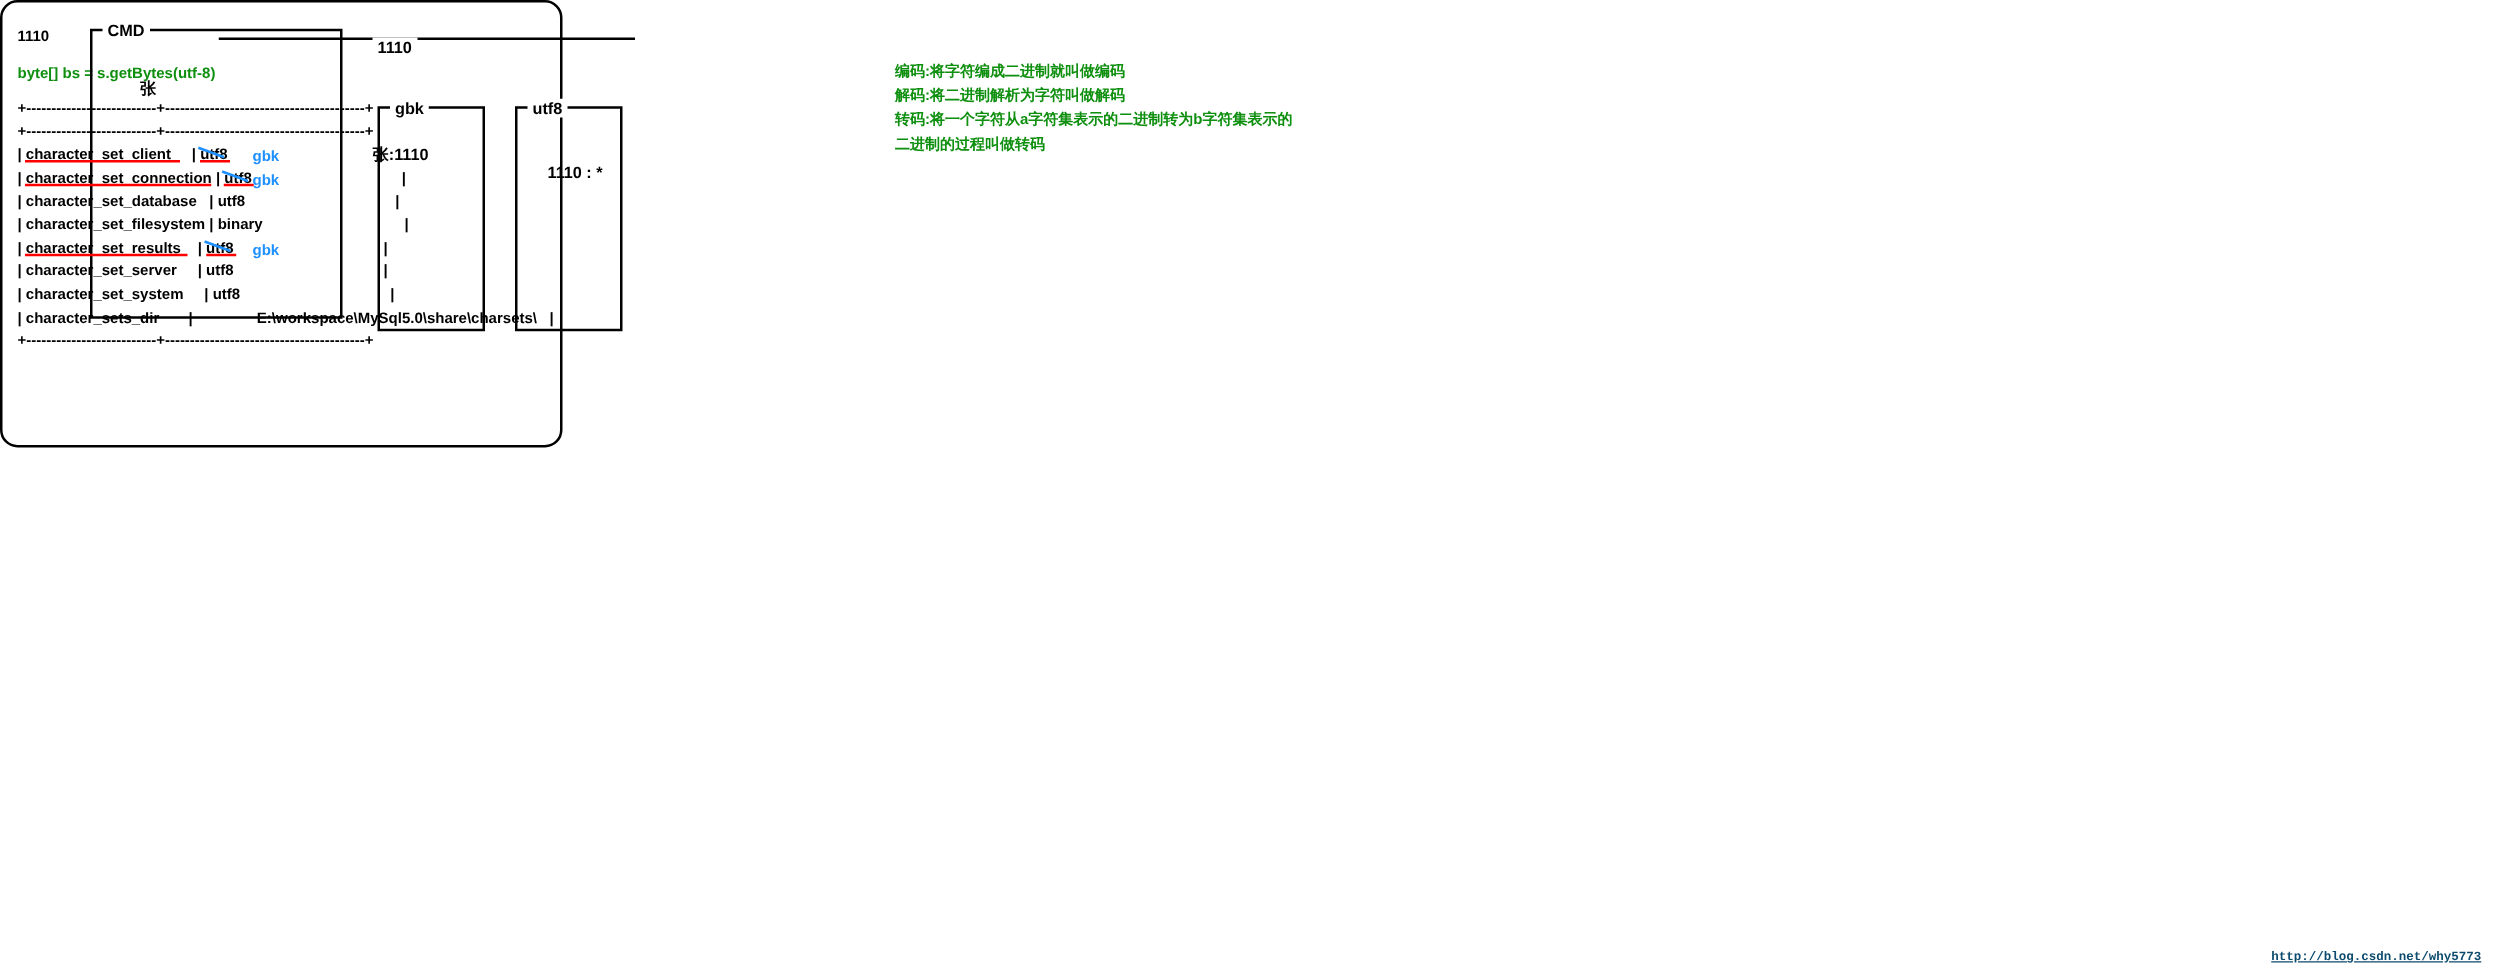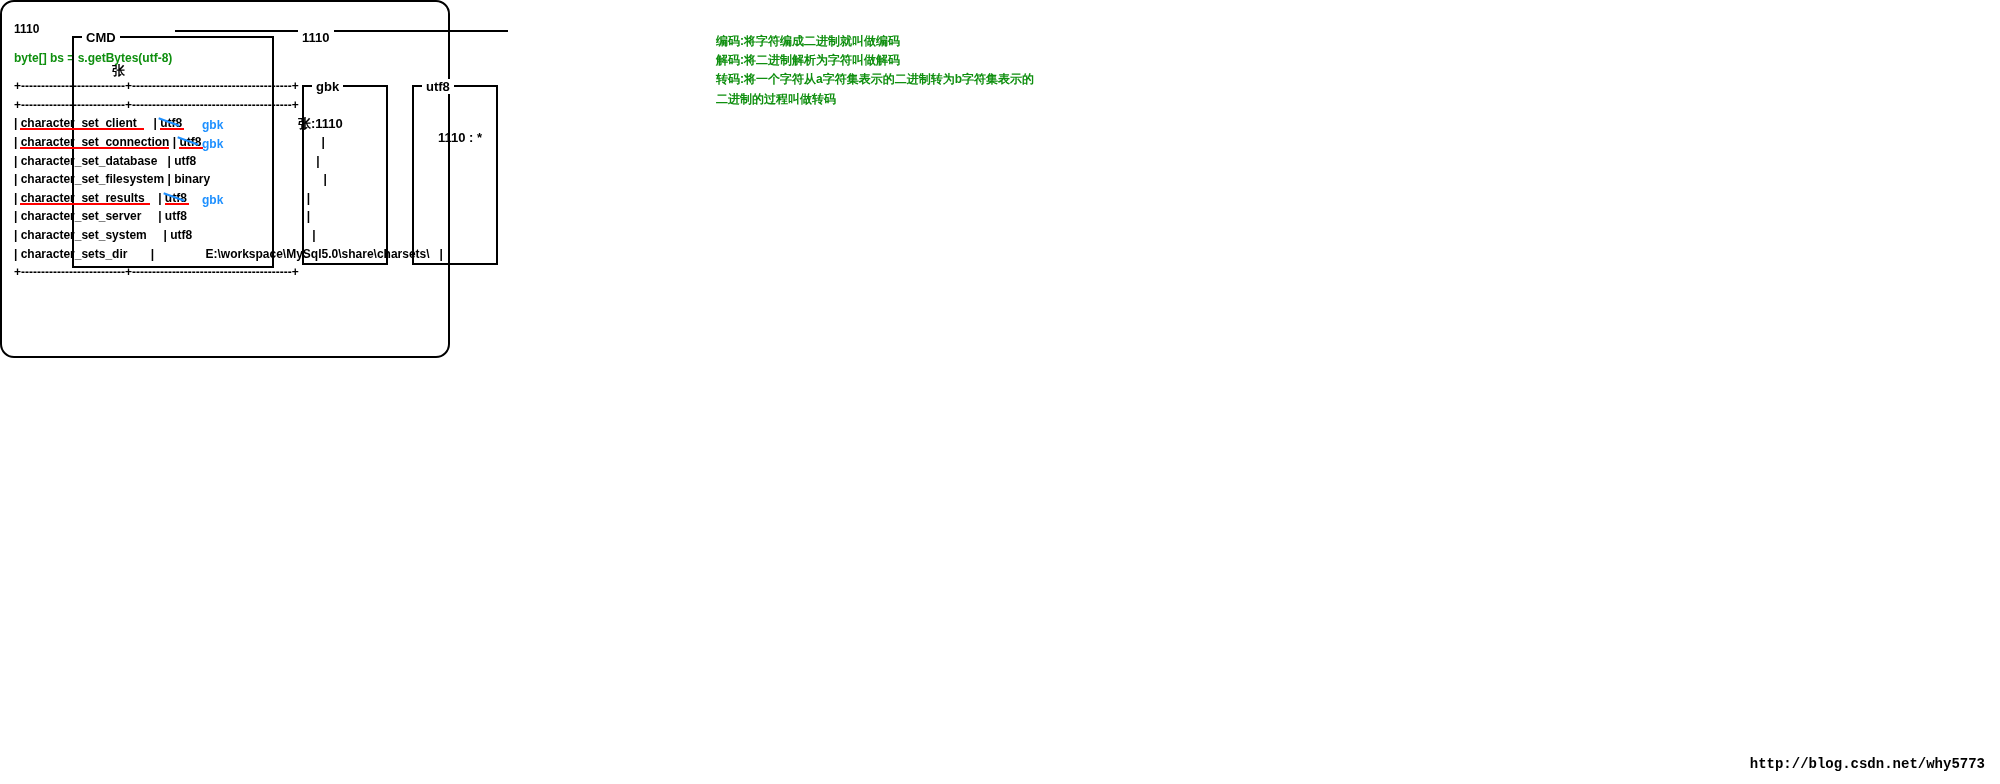--- a/index.html
+++ b/index.html
@@ -20,21 +20,21 @@
       position: absolute;
       top: -8px;
       left: 8px;
       background: #fff;
       padding: 0 4px;
       font-size: 13px;
       font-weight: bold;
     }
     .cmd-box {
       left: 72px;
-      top: 36px;
+      top: 23px;
       width: 202px;
       height: 232px;
     }
     .gbk-box {
       left: 302px;
       top: 85px;
       width: 86px;
       height: 180px;
     }
     .utf8-box {
@@ -75,21 +75,21 @@
       font-size: 13px;
       font-weight: bold;
     }
     .zhang { left: 112px; top: 62px; }
     .gbk-inner { left: 298px; top: 115px; }
     .utf8-inner { left: 438px; top: 130px; }
     .green { color: #0f8f0f; }
     .green-block {
       position: absolute;
       left: 716px;
-      top: 32px;
+      top: 48px;
       font-size: 12px;
       line-height: 1.6;
       font-weight: bold;
       color: #0f8f0f;
     }
     .table-section {
       margin-top: 10px;
       font-family: Arial, sans-serif;
       white-space: nowrap;
     }
@@ -110,23 +110,24 @@
     .gbk-annot {
       position: absolute;
       color: #1e90ff;
       font-size: 12px;
       font-weight: bold;
     }
     .watermark {
       position: absolute;
       right: 15px;
       bottom: 12px;
-      color: #000000;
+      color: #0c4a6e;
       font-family: "Courier New", monospace;
-      font-size: 14px;
+      font-size: 10px;
+      text-decoration: underline;
     }
   </style>
 </head>
 <body>
 
 <div class="box cmd-box">
   <span class="box-label">CMD</span>
 </div>
 <div class="inbox-text zhang">张</div>
 

